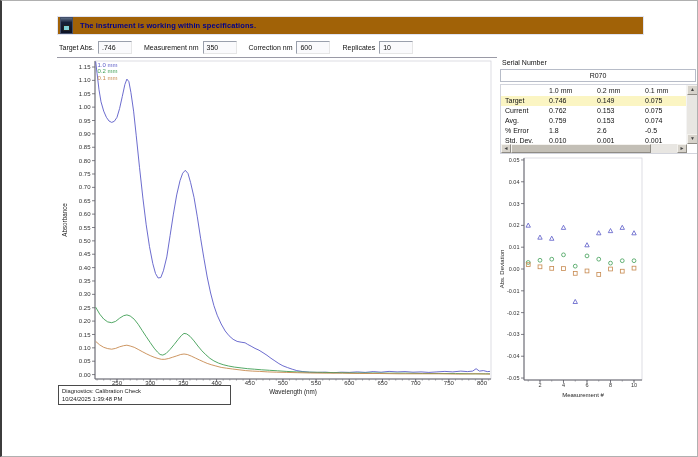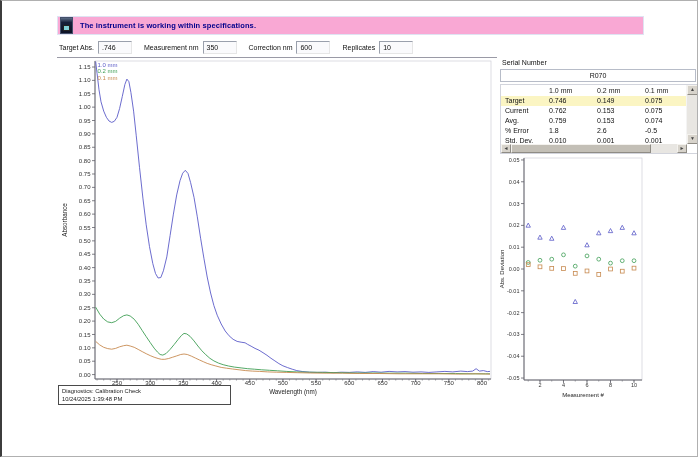--- a/index.html
+++ b/index.html
@@ -1,21 +1,21 @@
 <!DOCTYPE html>
 <html><head>
 <meta charset="utf-8">
 <style>
   html,body{margin:0;padding:0;background:#fff;}
   body{font-family:"Liberation Sans","DejaVu Sans",sans-serif;}
   .screen{position:relative;width:698px;height:457px;background:#ffffff;overflow:hidden;
           border:1px solid #b0b0b0;border-left:2px solid #3c3c3c;box-sizing:border-box;}
   
   .statusbar{position:absolute;left:55px;top:15px;width:587px;height:19px;
-             background:#f9a8d4;border:1px solid #dfe3f2;box-sizing:border-box;
+             background:#a16207;border:1px solid #dfe3f2;box-sizing:border-box;
              display:flex;align-items:center;}
   .inst-icon{position:absolute;left:2px;top:0px;width:13px;height:17px;
              background:linear-gradient(180deg,#5a6b85 0%,#16203a 30%,#0b1226 100%);
              border:1px solid #44506a;box-sizing:border-box;}
   .inst-icon i{display:block;width:5px;height:4px;margin:7px auto 0;background:#7fd0d8;border:1px solid #222;}
   .status-text{margin-left:22px;font-size:7.5px;font-weight:bold;color:#00008b;letter-spacing:.1px;}
   
   .fieldsrow{position:absolute;left:57px;top:39px;height:15px;display:flex;align-items:center;font-size:7px;color:#111;}
   .fieldsrow .lbl{margin-right:4px;}
   .fieldsrow .box{border:1px solid #9aa0ac;border-right-color:#e6e6e6;border-bottom-color:#e6e6e6;

